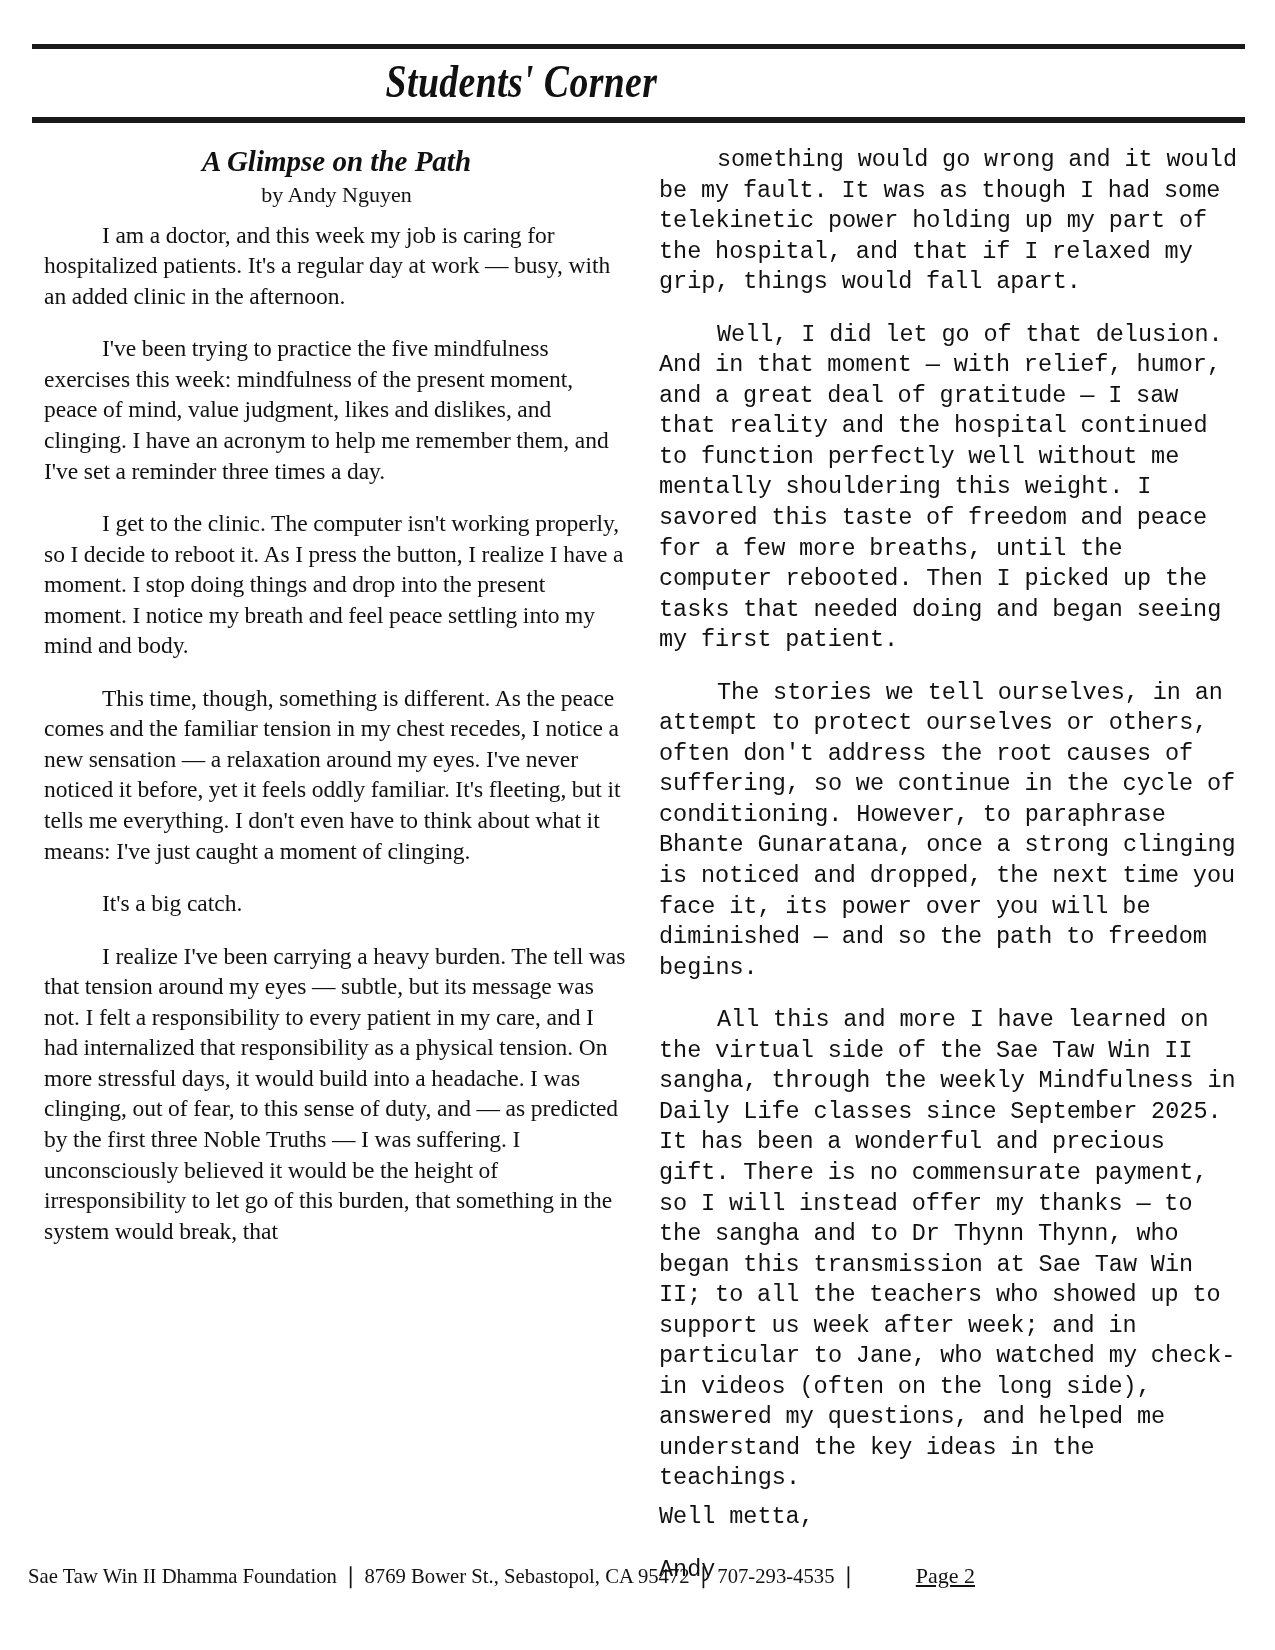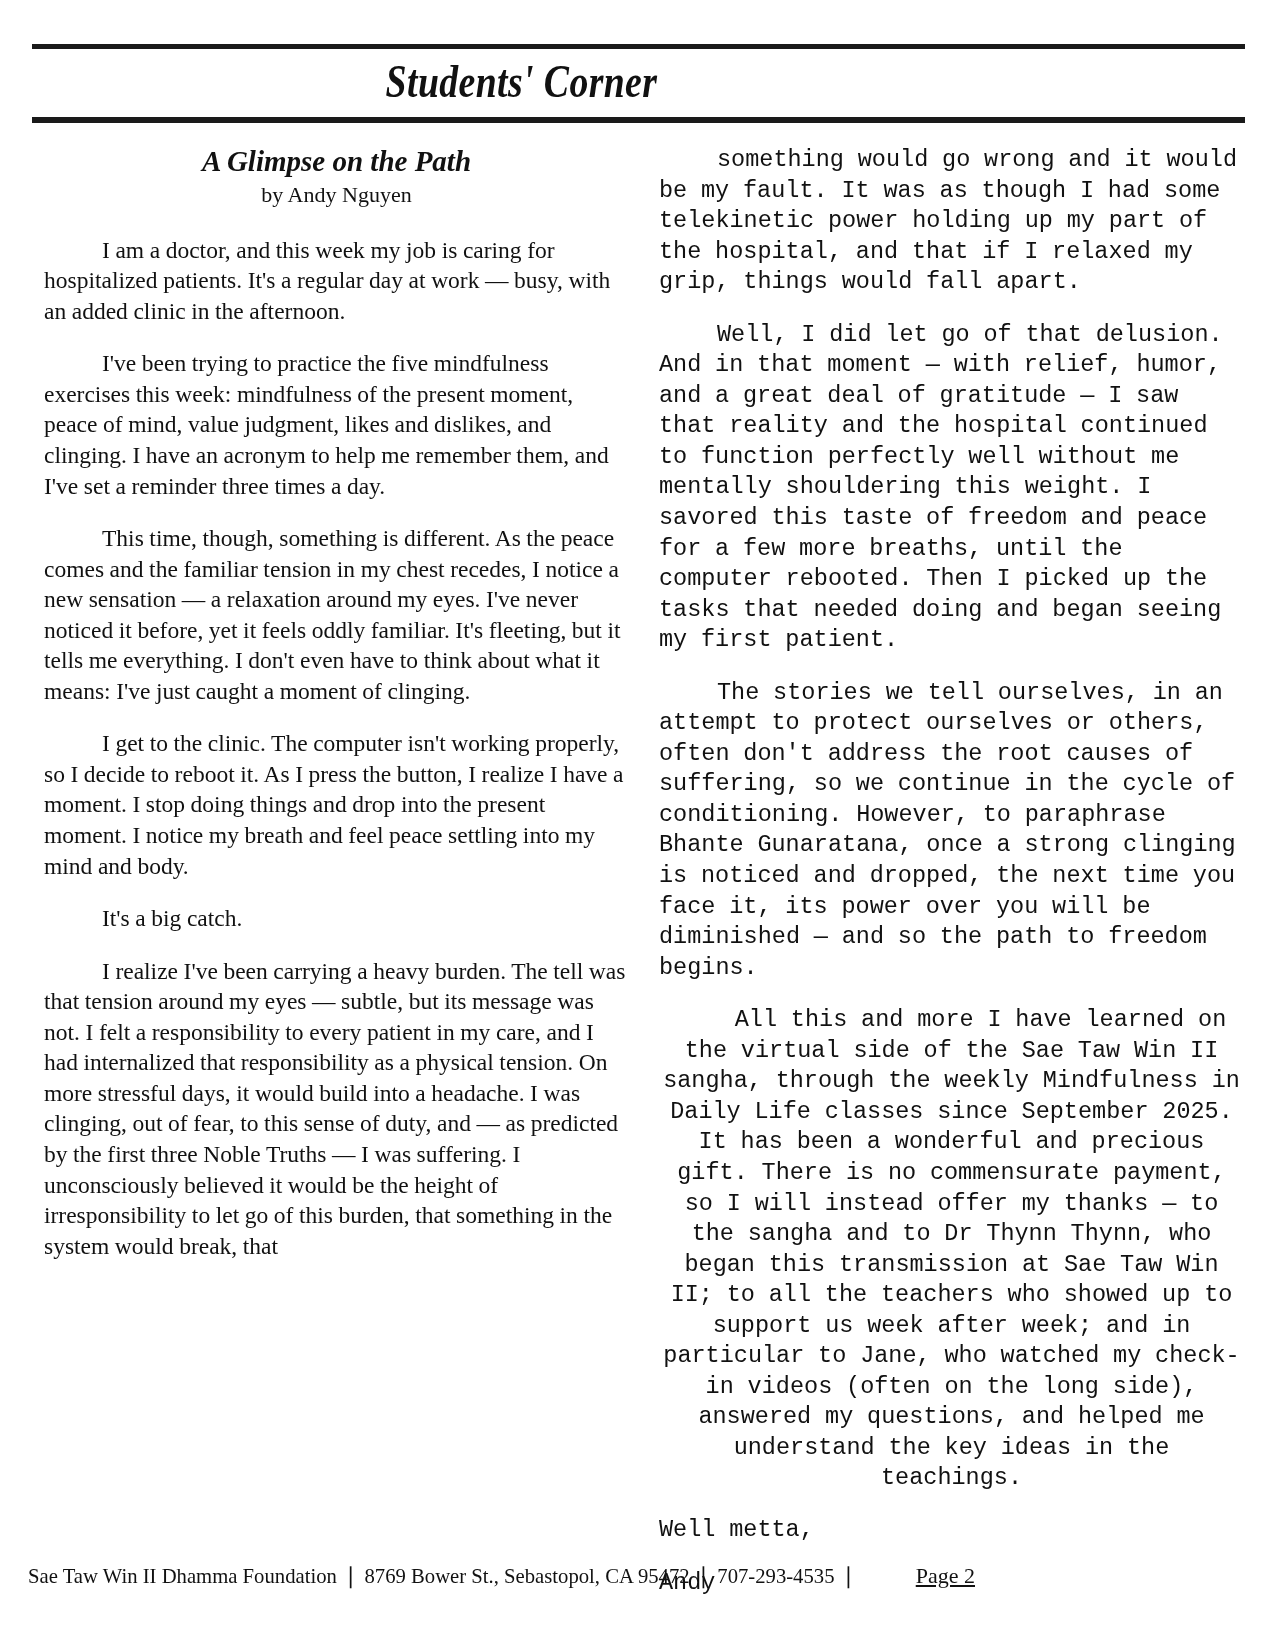--- a/index.html
+++ b/index.html
@@ -69,37 +69,36 @@
     font-size: 29px;
     font-weight: bold;
     line-height: 1.15;
     margin: 0 0 4px 0;
     font-style: italic;
   }
   .byline {
     text-align: center;
     font-size: 22px;
     line-height: 1.2;
-    margin: 0 0 26px 0;
+    margin: 0 0 11px 0;
   }
 
   p.body {
     font-size: 23.5px;
     line-height: 1.30;
     margin: 0 0 22px 0;
     text-indent: 58px;
     text-align: left;
     word-spacing: -0.3px;
   }
   p.body.noindent {
     text-indent: 0;
   }
   p.body.tight {
-    margin-bottom: 21px;
-    text-align: center;
+    margin-bottom: 8px;
   }
 
   
   .footer {
     position: absolute;
     left: 0;
     right: 0;
     bottom: 62px;
     padding: 0 28px;
     display: flex;
@@ -133,22 +132,22 @@
   </div>
 
   <div class="columns">
 
     <div class="col col-left">
       <div class="article-title">A Glimpse on the Path</div>
       <div class="byline">by Andy Nguyen</div>
 
       <p class="body">I am a doctor, and this week my job is caring for hospitalized patients. It's a regular day at work — busy, with an added clinic in the afternoon.</p>
       <p class="body">I've been trying to practice the five mindfulness exercises this week: mindfulness of the present moment, peace of mind, value judgment, likes and dislikes, and clinging. I have an acronym to help me remember them, and I've set a reminder three times a day.</p>
+      <p class="body">I get to the clinic. The computer isn't working properly, so I decide to reboot it. As I press the button, I realize I have a moment. I stop doing things and drop into the present moment. I notice my breath and feel peace settling into my mind and body.</p>
       <p class="body">This time, though, something is different. As the peace comes and the familiar tension in my chest recedes, I notice a new sensation — a relaxation around my eyes. I've never noticed it before, yet it feels oddly familiar. It's fleeting, but it tells me everything. I don't even have to think about what it means: I've just caught a moment of clinging.</p>
-      <p class="body">I get to the clinic. The computer isn't working properly, so I decide to reboot it. As I press the button, I realize I have a moment. I stop doing things and drop into the present moment. I notice my breath and feel peace settling into my mind and body.</p>
       <p class="body">It's a big catch.</p>
       <p class="body">I realize I've been carrying a heavy burden. The tell was that tension around my eyes — subtle, but its message was not. I felt a responsibility to every patient in my care, and I had internalized that responsibility as a physical tension. On more stressful days, it would build into a headache. I was clinging, out of fear, to this sense of duty, and — as predicted by the first three Noble Truths — I was suffering. I unconsciously believed it would be the height of irresponsibility to let go of this burden, that something in the system would break, that</p>
     </div>
 
     <div class="col col-right">
       <p class="body">something would go wrong and it would be my fault. It was as though I had some telekinetic power holding up my part of the hospital, and that if I relaxed my grip, things would fall apart.</p>
       <p class="body">Well, I did let go of that delusion. And in that moment — with relief, humor, and a great deal of gratitude — I saw that reality and the hospital continued to function perfectly well without me mentally shouldering this weight. I savored this taste of freedom and peace for a few more breaths, until the computer rebooted. Then I picked up the tasks that needed doing and began seeing my first patient.</p>
       <p class="body">The stories we tell ourselves, in an attempt to protect ourselves or others, often don't address the root causes of suffering, so we continue in the cycle of conditioning. However, to paraphrase Bhante Gunaratana, once a strong clinging is noticed and dropped, the next time you face it, its power over you will be diminished — and so the path to freedom begins.</p>
       <p class="body tight">All this and more I have learned on the virtual side of the Sae Taw Win II sangha, through the weekly Mindfulness in Daily Life classes since September 2025. It has been a wonderful and precious gift. There is no commensurate payment, so I will instead offer my thanks — to the sangha and to Dr Thynn Thynn, who began this transmission at Sae Taw Win II; to all the teachers who showed up to support us week after week; and in particular to Jane, who watched my check-in videos (often on the long side), answered my questions, and helped me understand the key ideas in the teachings.</p>
       <p class="body noindent">Well metta,</p>

